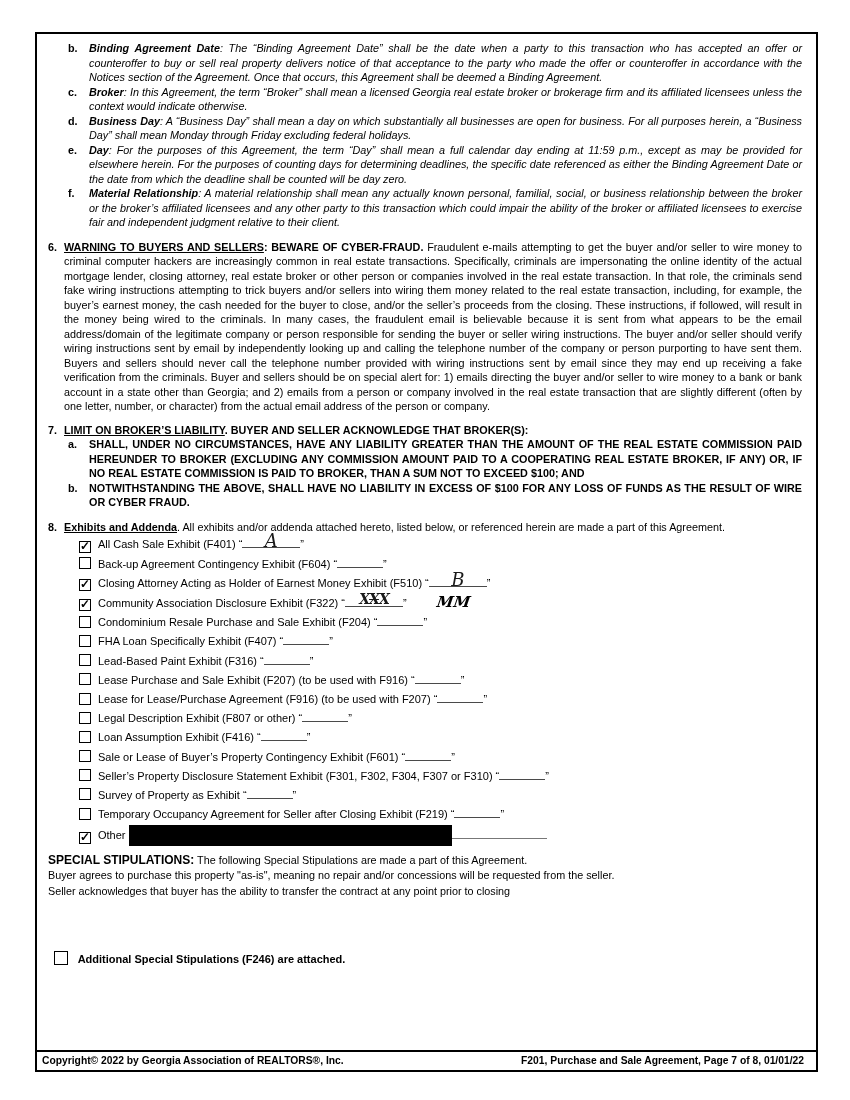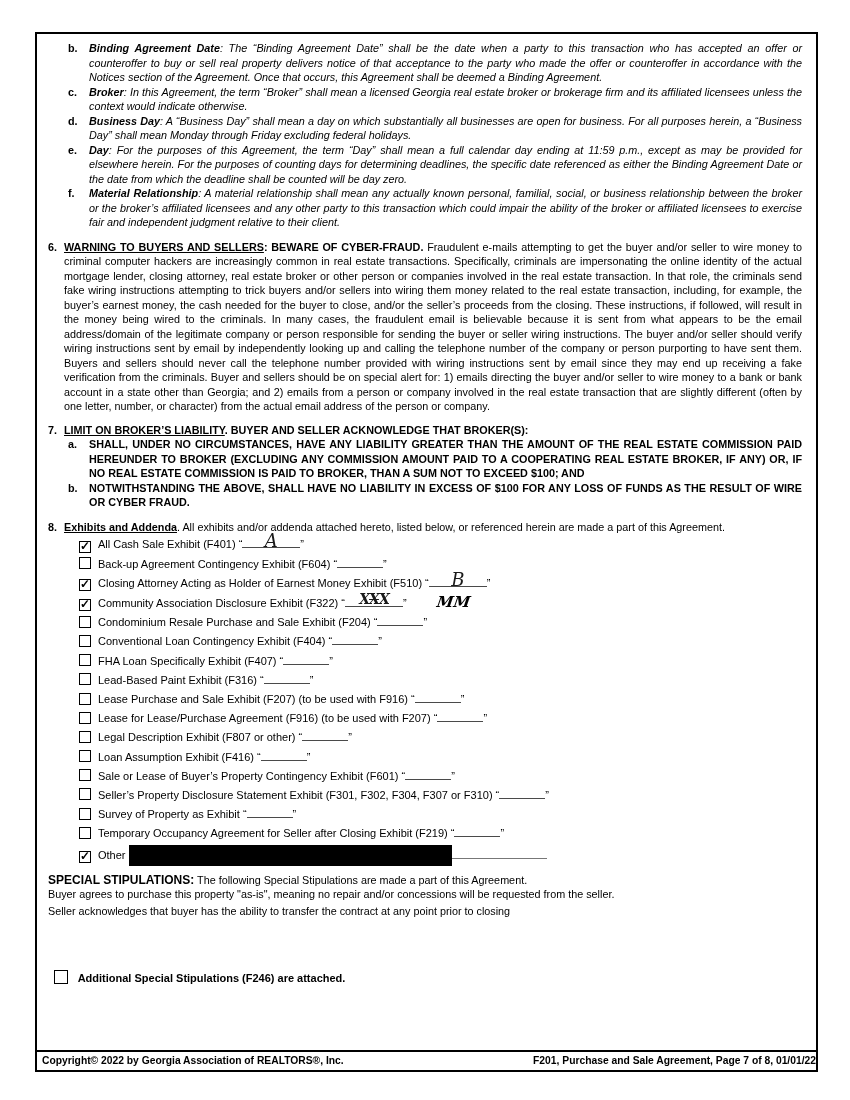--- a/index.html
+++ b/index.html
@@ -59,21 +59,21 @@
   
   .stips { margin-top:7px; font-size:10.8px; line-height:14.5px; }
   .stips-head b { font-size:12px; }
   .stip-line2 { margin-top:2px; }
   
   .additional { margin-top:52px; margin-left:6px; font-size:11px; font-weight:bold; }
   
   .footer {
     position:absolute; left:0; right:0; bottom:0; border-top:2px solid #000;
     display:flex; justify-content:space-between; font-weight:bold; font-size:10.3px;
-    padding:3px 0 4px 5px;
+    padding:3px 12px 4px 5px;
   }
 </style>
 </head>
 <body>
 
 <div class="frame">
 
   <div>
     <div class="def-item">
       <span class="def-letter">b.</span>
@@ -119,21 +119,20 @@
     <span class="sec-num">8.</span>
     <div class="sec-body"><span class="h-underline">Exhibits and Addenda</span><span>. All exhibits and/or addenda attached hereto, listed below, or referenced herein are made a part of this Agreement.</span></div>
   </div>
 
   <div class="ex-list">
       <div class="ex-row"><span class="cb">✓</span><span class="ex-label">All Cash Sale Exhibit (F401) </span><span class="q">“</span><span class="blank wide"><span class="hand single">A</span></span><span class="q">”</span></div>
       <div class="ex-row"><span class="cb"></span><span class="ex-label">Back-up Agreement Contingency Exhibit (F604) </span><span class="q">“</span><span class="blank"></span><span class="q">”</span></div>
       <div class="ex-row"><span class="cb">✓</span><span class="ex-label">Closing Attorney Acting as Holder of Earnest Money Exhibit (F510) </span><span class="q">“</span><span class="blank wide"><span class="hand single">B</span></span><span class="q">”</span></div>
       <div class="ex-row"><span class="cb">✓</span><span class="ex-label">Community Association Disclosure Exhibit (F322) </span><span class="q">“</span><span class="blank wide"><span class="hand multi"><span>X</span><span class="struck">X</span><span>X</span></span></span><span class="q">”</span><span class="annot">MM</span></div>
       <div class="ex-row"><span class="cb"></span><span class="ex-label">Condominium Resale Purchase and Sale Exhibit (F204) </span><span class="q">“</span><span class="blank"></span><span class="q">”</span></div>
-      <div class="ex-row"><span class="cb"></span><span class="ex-label">Conventional Loan Contingency Exhibit (F404) </span><span class="q">“</span><span class="blank"></span><span class="q">”</span></div>
       <div class="ex-row"><span class="cb"></span><span class="ex-label">FHA Loan Specifically Exhibit (F407) </span><span class="q">“</span><span class="blank"></span><span class="q">”</span></div>
       <div class="ex-row"><span class="cb"></span><span class="ex-label">Lead-Based Paint Exhibit (F316) </span><span class="q">“</span><span class="blank"></span><span class="q">”</span></div>
       <div class="ex-row"><span class="cb"></span><span class="ex-label">Lease Purchase and Sale Exhibit (F207) (to be used with F916) </span><span class="q">“</span><span class="blank"></span><span class="q">”</span></div>
       <div class="ex-row"><span class="cb"></span><span class="ex-label">Lease for Lease/Purchase Agreement (F916) (to be used with F207) </span><span class="q">“</span><span class="blank"></span><span class="q">”</span></div>
       <div class="ex-row"><span class="cb"></span><span class="ex-label">Legal Description Exhibit (F807 or other) </span><span class="q">“</span><span class="blank"></span><span class="q">”</span></div>
       <div class="ex-row"><span class="cb"></span><span class="ex-label">Loan Assumption Exhibit (F416) </span><span class="q">“</span><span class="blank"></span><span class="q">”</span></div>
       <div class="ex-row"><span class="cb"></span><span class="ex-label">Sale or Lease of Buyer’s Property Contingency Exhibit (F601) </span><span class="q">“</span><span class="blank"></span><span class="q">”</span></div>
       <div class="ex-row"><span class="cb"></span><span class="ex-label">Seller’s Property Disclosure Statement Exhibit (F301, F302, F304, F307 or F310) </span><span class="q">“</span><span class="blank"></span><span class="q">”</span></div>
       <div class="ex-row"><span class="cb"></span><span class="ex-label">Survey of Property as Exhibit </span><span class="q">“</span><span class="blank"></span><span class="q">”</span></div>
       <div class="ex-row"><span class="cb"></span><span class="ex-label">Temporary Occupancy Agreement for Seller after Closing Exhibit (F219) </span><span class="q">“</span><span class="blank"></span><span class="q">”</span></div>

